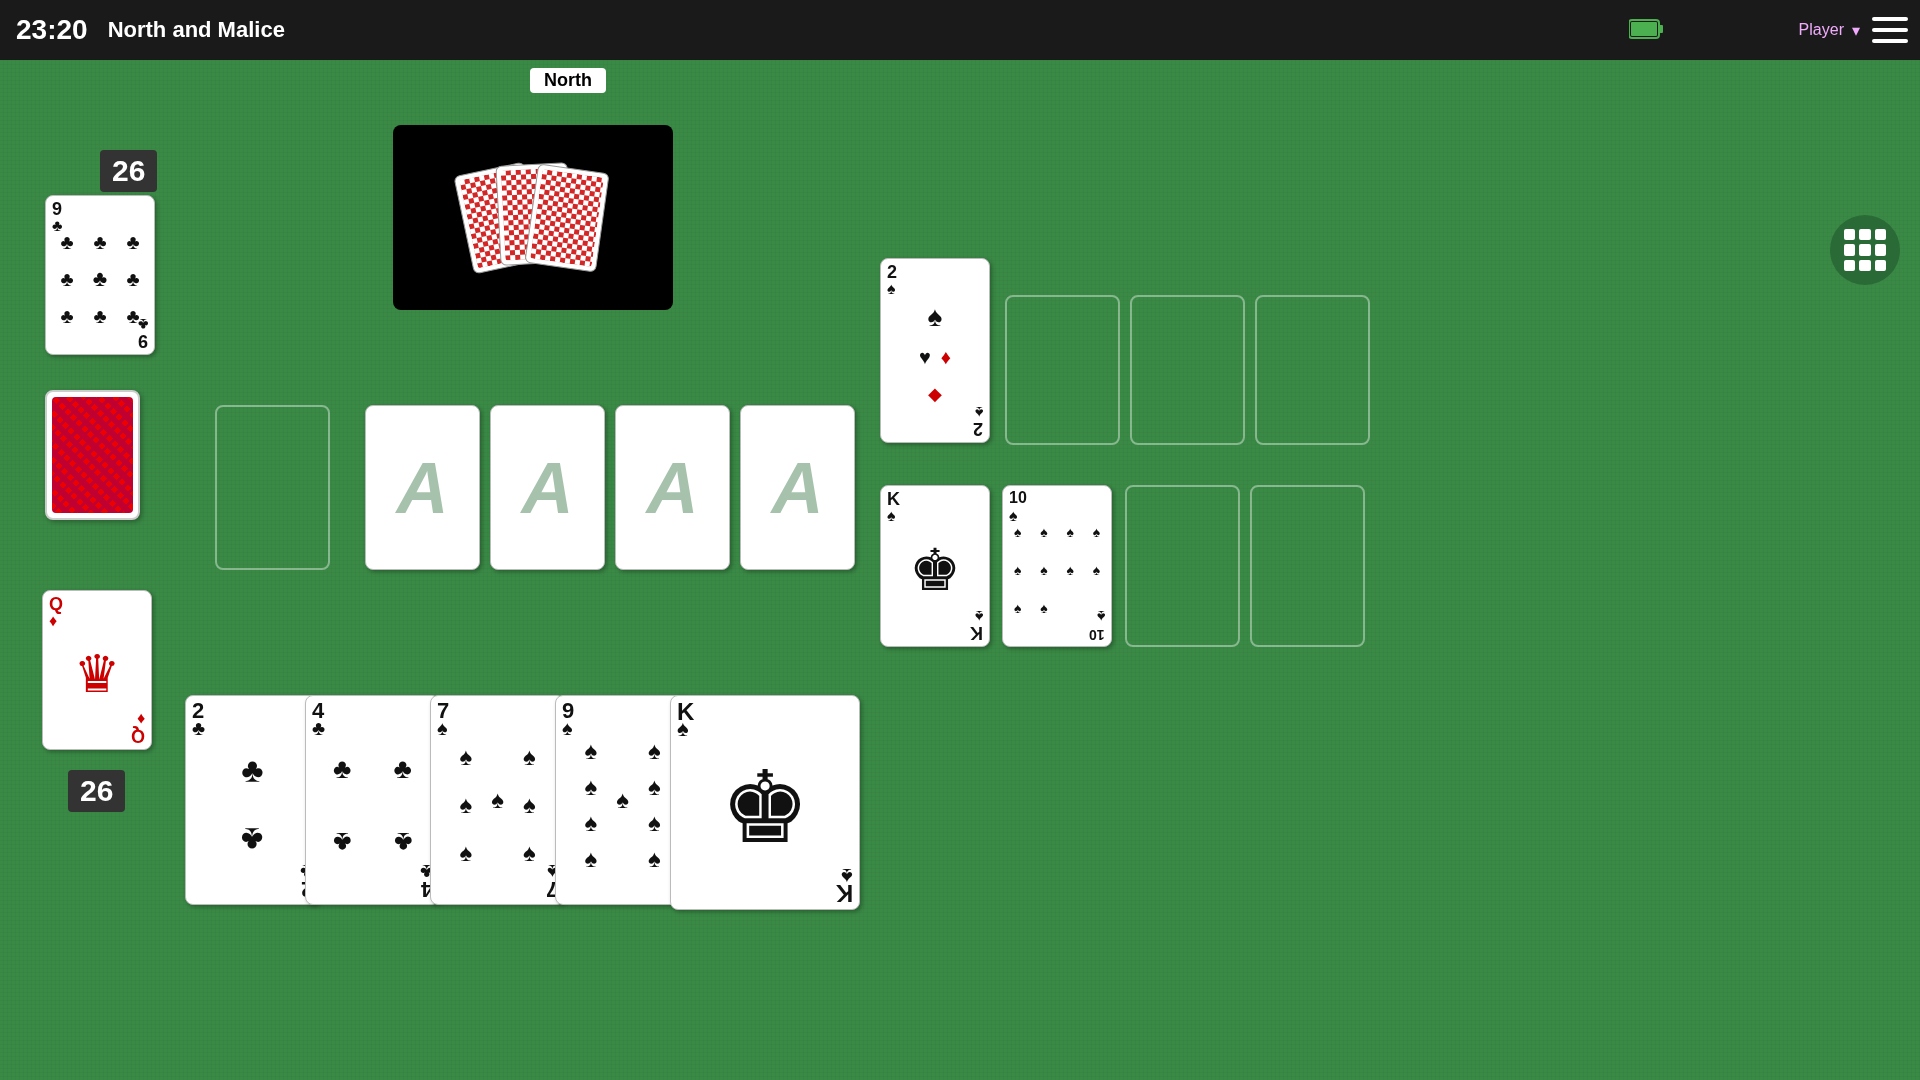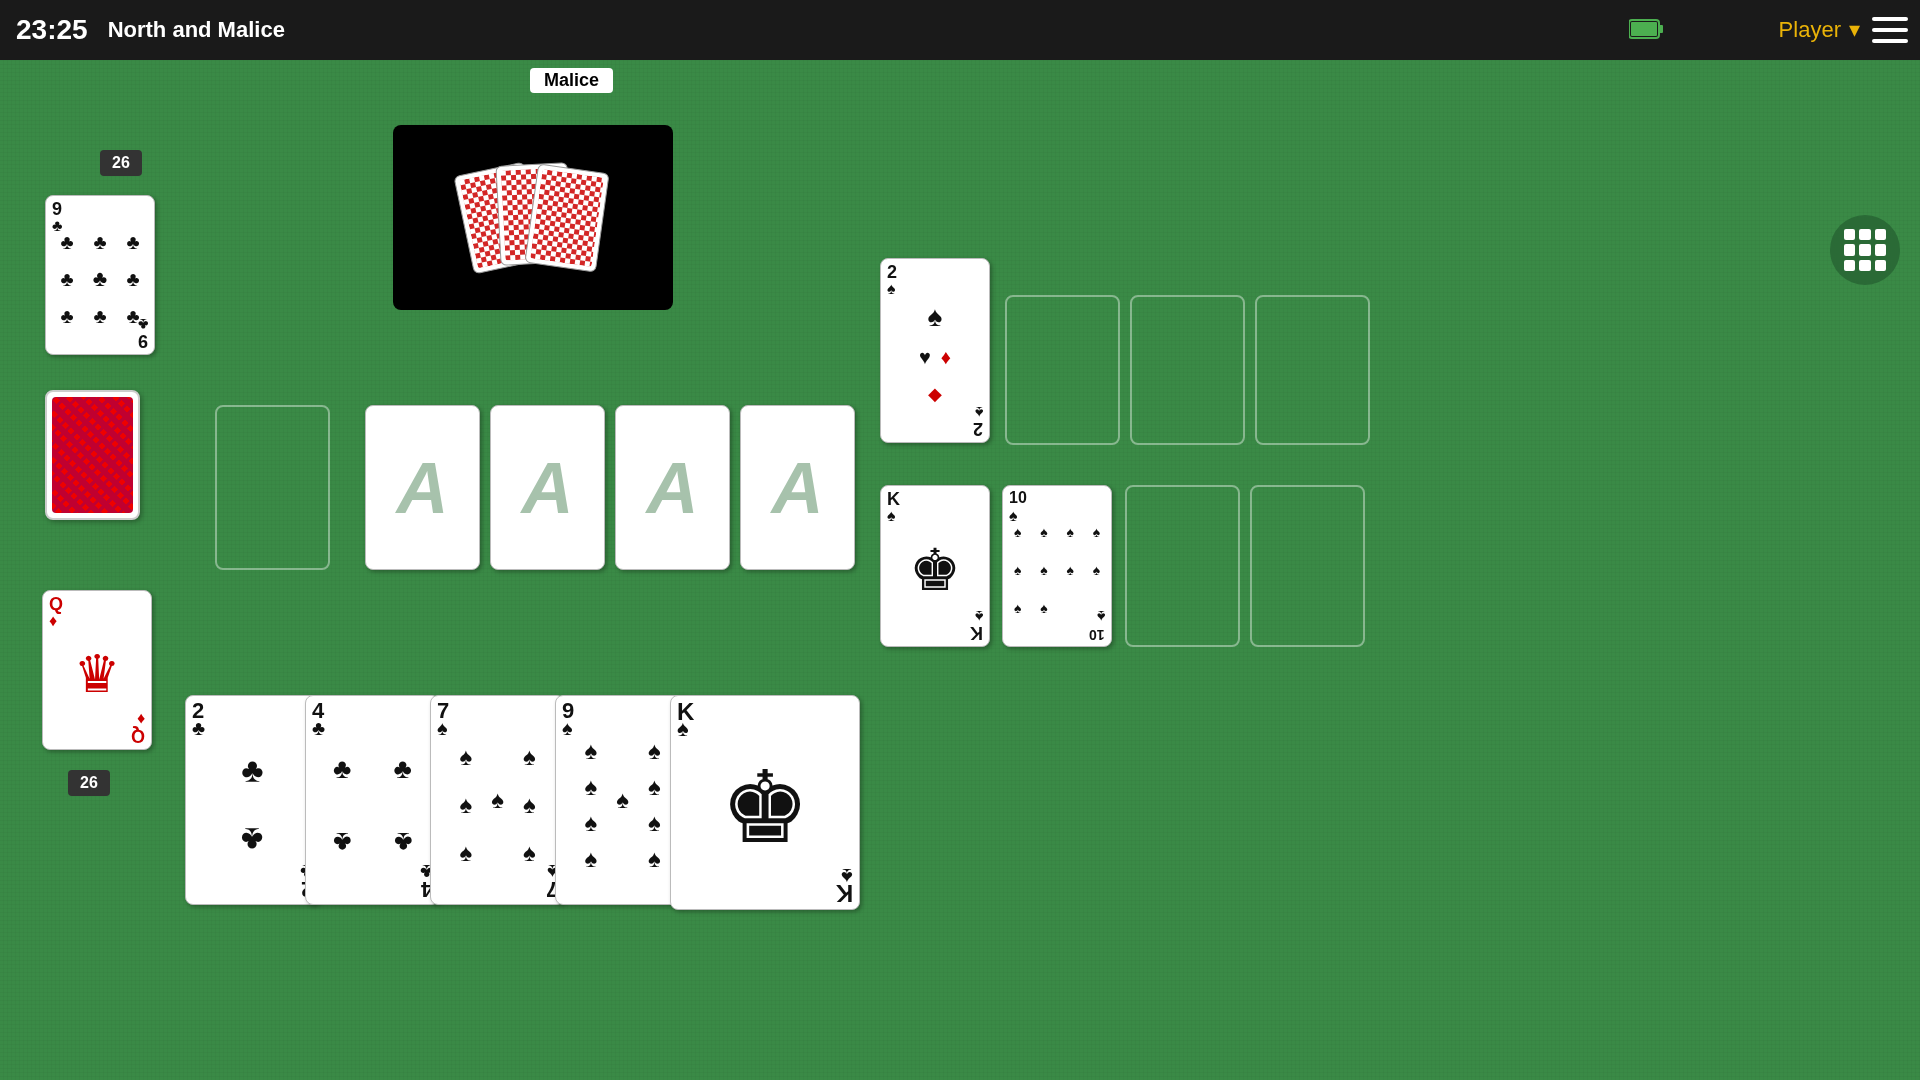--- a/index.html
+++ b/index.html
@@ -37,22 +37,22 @@
       font-weight: bold;
     }
 
     #player-btn {
       position: absolute;
       right: 60px;
       top: 0;
       height: 60px;
       display: flex;
       align-items: center;
-      color: #eab308;
-      font-size: 22px;
+      color: #f0abfc;
+      font-size: 16px;
       cursor: pointer;
       gap: 8px;
     }
 
     #hamburger-btn {
       position: absolute;
       right: 0;
       top: 0;
       width: 60px;
       height: 60px;
@@ -117,21 +117,21 @@
       display: flex;
       align-items: center;
       justify-content: center;
     }
 
     
     .score-badge {
       position: absolute;
       background: #333;
       color: white;
-      font-size: 16px;
+      font-size: 30px;
       font-weight: bold;
       padding: 4px 12px;
       border-radius: 4px;
     }
 
     
     .playing-card {
       position: absolute;
       background: white;
       border-radius: 8px;
@@ -261,21 +261,21 @@
     }
 
     
 
     
   </style>
 </head>
 <body>
 
 <div id="topbar">
-  <span id="time">23:25</span>
+  <span id="time">23:20</span>
   <span id="app-title">North and Malice</span>
 
   <div style="position:absolute;right:255px;top:18px;">
     <svg width="36" height="22">
       <rect x="0" y="2" width="30" height="18" rx="3" fill="none" stroke="#4caf50" stroke-width="2"></rect>
       <rect x="2" y="4" width="26" height="14" rx="1" fill="#4caf50"></rect>
       <rect x="30" y="7" width="4" height="8" rx="1" fill="#4caf50"></rect>
     </svg>
   </div>
 
@@ -286,21 +286,21 @@
 
   <div id="hamburger-btn">
     <div class="ham-line"></div>
     <div class="ham-line"></div>
     <div class="ham-line"></div>
   </div>
 </div>
 
 <div id="game-area">
 
-  <div id="north-label">Malice</div>
+  <div id="north-label">North</div>
 
   <div id="north-hand">
     <div style="position:relative;width:140px;height:115px;">
 
       <div style="position:absolute;left:0;top:8px;width:72px;height:100px;background:white;border-radius:6px;border:1px solid #999;transform:rotate(-12deg);overflow:hidden;">
         <div style="position:absolute;inset:4px;border-radius:3px;background:repeating-conic-gradient(#c00 0% 25%, #fff 0% 50%) 0 0/10px 10px;opacity:0.85;"></div>
       </div>
 
       <div style="position:absolute;left:35px;top:4px;width:72px;height:100px;background:white;border-radius:6px;border:1px solid #999;transform:rotate(-3deg);overflow:hidden;">
         <div style="position:absolute;inset:4px;border-radius:3px;background:repeating-conic-gradient(#c00 0% 25%, #fff 0% 50%) 0 0/10px 10px;opacity:0.85;"></div>

